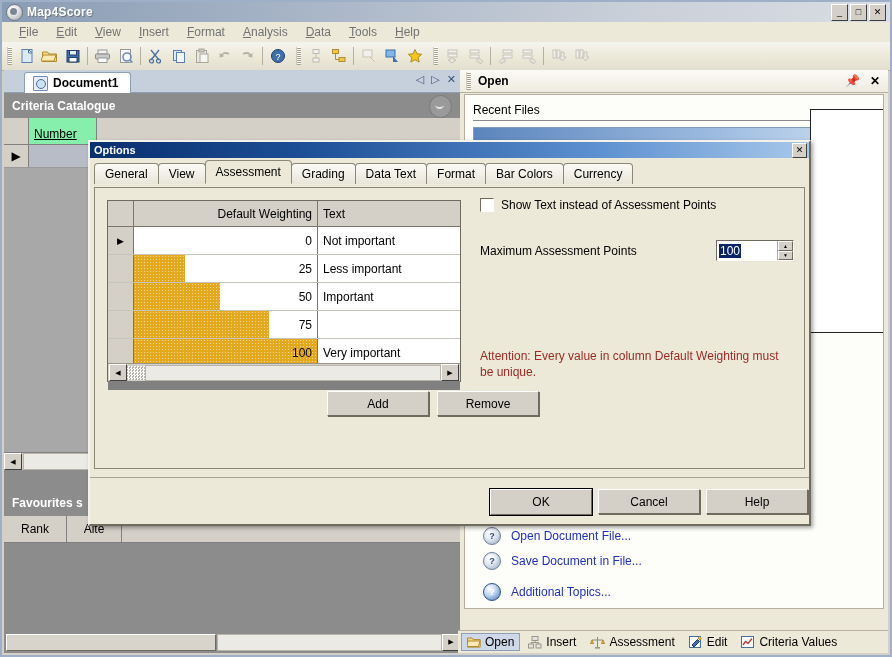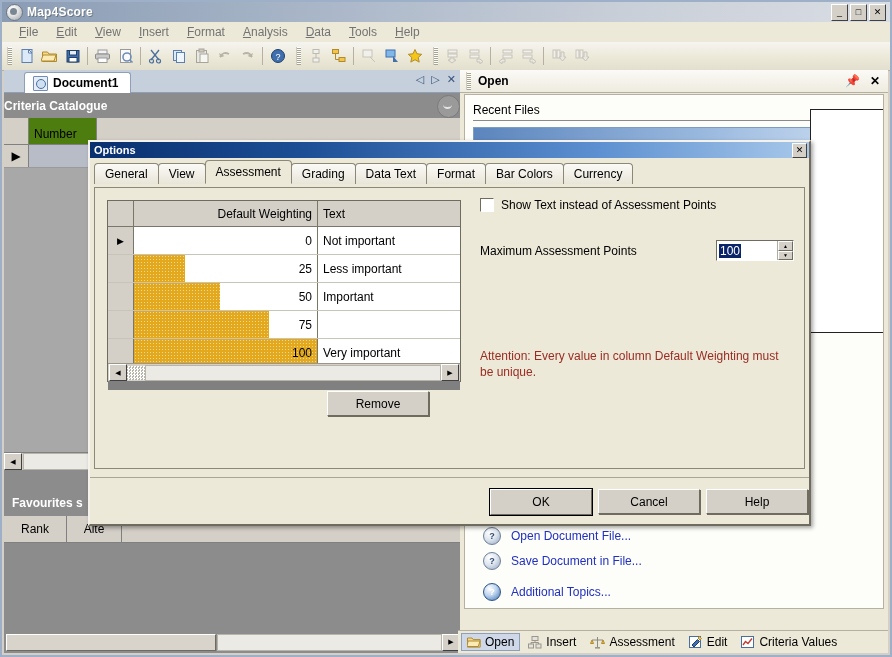--- a/index.html
+++ b/index.html
@@ -52,32 +52,32 @@
   .doctabs{height:22px;background:#c6cfdc;position:relative;border-bottom:1px solid #8da0b8;}
   .doctab{position:absolute;left:20px;top:2px;height:20px;background:#fff;
      border:1px solid #8da0b8;border-bottom:none;border-radius:3px 3px 0 0;
      display:flex;align-items:center;gap:5px;padding:0 12px 0 8px;}
   .doctab .ico{width:13px;height:13px;background:#e8eef7;border:1px solid #6f8db5;border-radius:1px;position:relative;}
   .doctab .ico:after{content:"";position:absolute;left:2px;top:2px;width:8px;height:8px;border-radius:50%;
      border:1px solid #4a6f9e;background:#cfe0f2;}
   .doctab-label{font-weight:bold;font-size:12px;color:#000;}
   .tabnav{position:absolute;right:4px;top:3px;display:flex;gap:7px;align-items:center;color:#36537a;font-size:11px;}
 
-  .criteria-hdr{height:26px;background:#8c8c8c;display:flex;align-items:center;padding:0 0;
+  .criteria-hdr{height:26px;background:#8c8c8c;display:flex;align-items:center;padding:0 8px;
      border-bottom:1px solid #6e6e6e;}
   .criteria-hdr .t{color:#fff;font-weight:bold;font-size:12px;}
   .collapse-circ{margin-left:auto;width:21px;height:21px;border-radius:50%;
      background:#9a9a9a;border:1px solid #7a7a7a;position:relative;}
   .collapse-circ:after{content:"";position:absolute;left:5px;top:6px;width:9px;height:5px;
      border-bottom:2px solid #e6e6e6;border-radius:0 0 9px 9px;}
 
   .grid1{position:absolute;left:0;top:48px;width:456px;height:352px;background:#a8a8a8;}
   .g1-head{display:flex;height:26px;background:#d4d0c8;border-bottom:1px solid #808080;}
   .g1-c0{width:24px;border-right:1px solid #808080;background:#d4d0c8;}
-  .g1-c1{width:62px;border-right:1px solid #808080;background:#4d7c0f;display:flex;align-items:flex-end;padding:0 0 3px 5px;font-size:12px;}
+  .g1-c1{width:62px;border-right:1px solid #808080;background:#86efac;display:flex;align-items:flex-end;padding:0 0 3px 5px;font-size:12px;text-decoration:underline;}
   .g1-row{display:flex;height:22px;border-bottom:1px solid #9a9a9a;}
   .g1-sel{width:24px;background:#d4d0c8;border-right:1px solid #808080;display:flex;align-items:center;justify-content:center;}
   .g1-cell{width:62px;background:#b7bcc6;border-right:1px solid #8e939c;}
   .g1-rest{flex:1;background:#a8a8a8;}
   .g1-body{height:200px;background:#a8a8a8;}
   .hscroll{position:absolute;left:0;bottom:0;width:456px;height:17px;background:#d4d0c8;
      border-top:1px solid #808080;display:flex;align-items:center;}
   .sb-arrow{width:16px;height:15px;background:#d4d0c8;border:1px solid;border-color:#fff #404040 #404040 #fff;
      display:flex;align-items:center;justify-content:center;font-size:7px;}
   .sb-track{flex:1;height:15px;background:#eceae4;margin:0 1px;border:1px solid #b8b4aa;}
@@ -615,20 +615,21 @@
               <div>▲</div>
               <div>▼</div>
             </span>
           </span>
         </div>
 
         <div class="warn">Attention: Every value in column Default Weighting must be unique.</div>
       </div>
 
       <div class="addrow">
+        <div class="btn btn-add">Add</div>
         <div class="btn btn-add">Remove</div>
       </div>
     </div>
 
     <div class="dlg-footer">
       <div class="btn btn-ok">OK</div>
       <div class="btn btn-cancel">Cancel</div>
       <div class="btn btn-help">Help</div>
     </div>
   </div>

